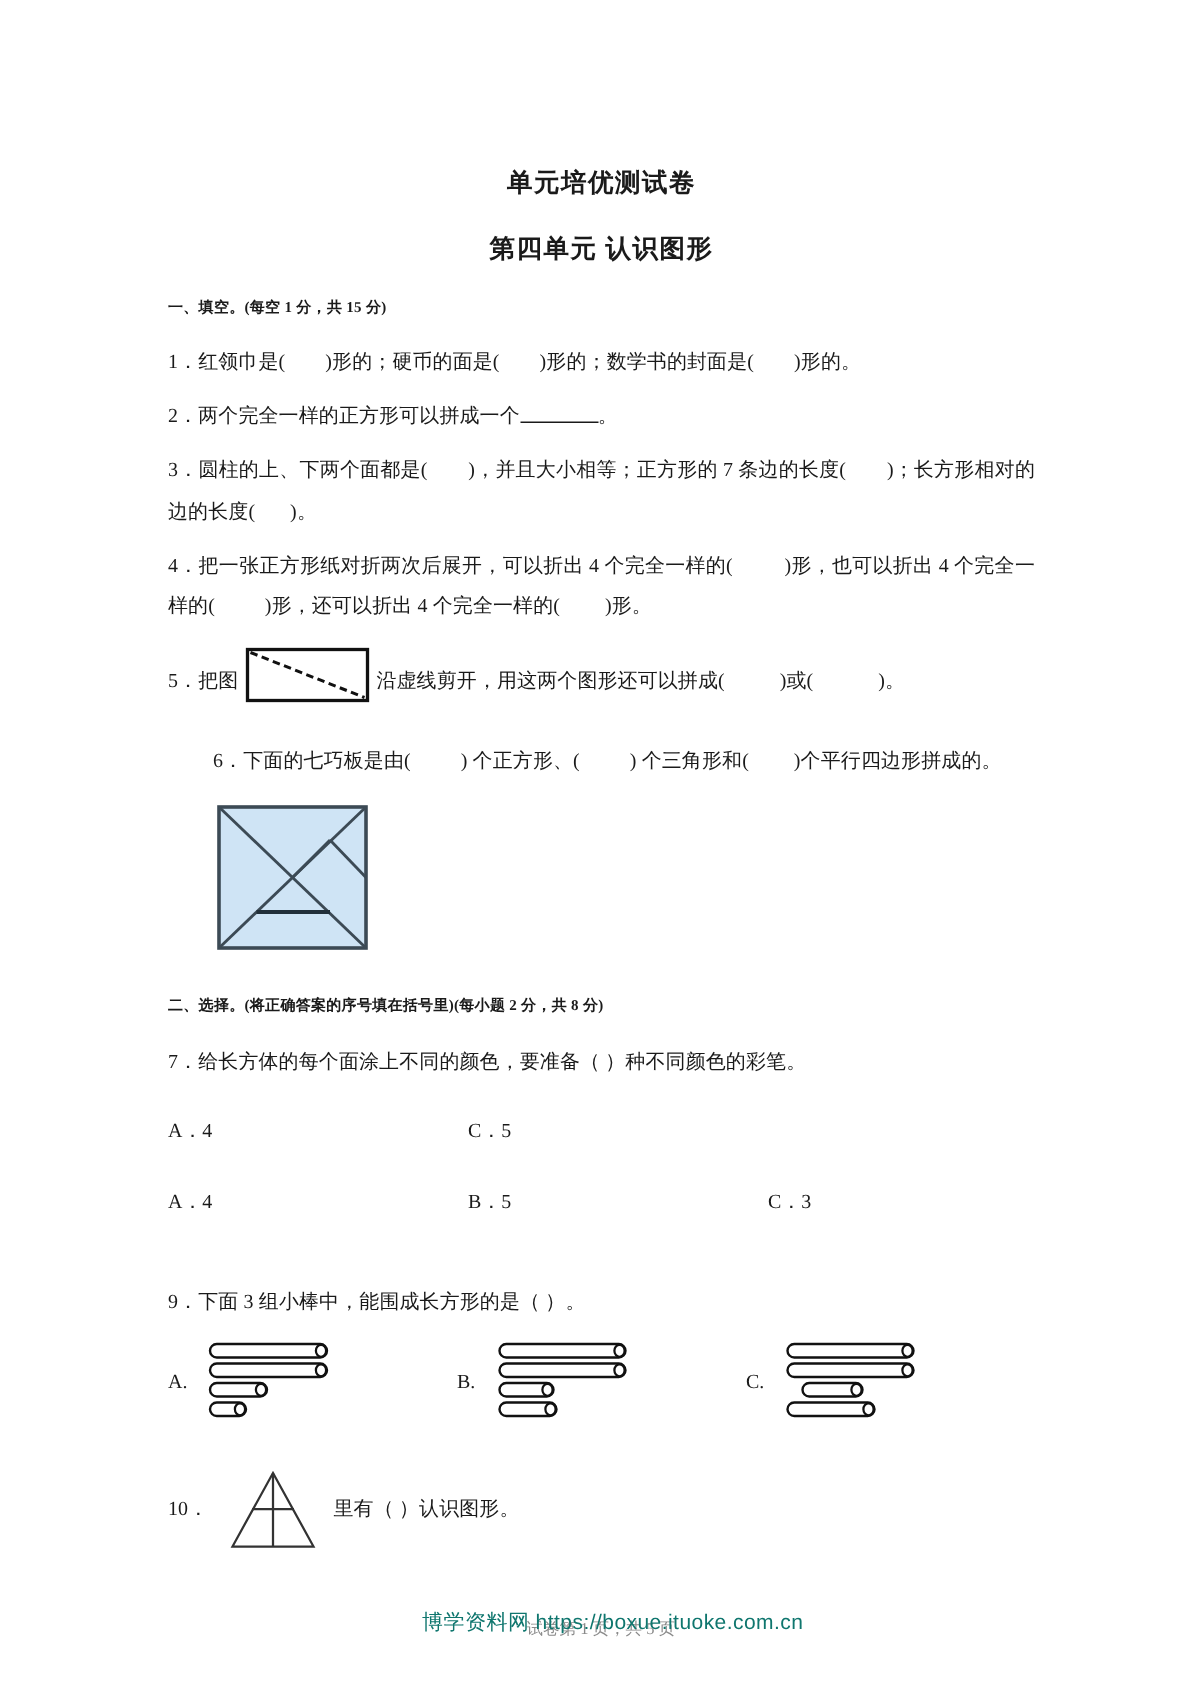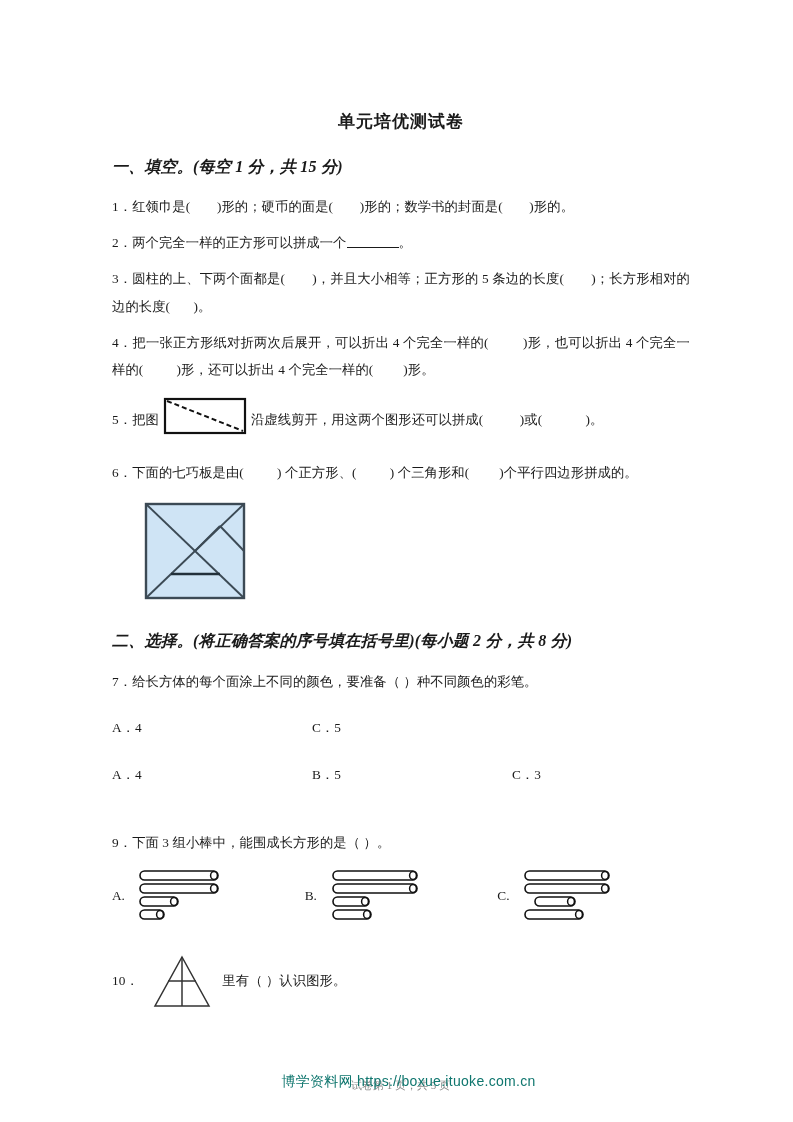--- a/index.html
+++ b/index.html
@@ -40,26 +40,25 @@
   }
   .doc-subtitle {
     text-align: center;
     font-size: 17px;
     font-weight: bold;
     letter-spacing: 1px;
     margin: 0 0 22px 0;
     line-height: 1.2;
   }
   .section-head {
-    font-size: 16px;
+    font-size: 10px;
     font-weight: bold;
     margin: 0 0 14px 0;
     line-height: 1.4;
     letter-spacing: 0.2px;
-    font-style: italic;
   }
   .section-head.two {
     margin-top: 26px;
     margin-bottom: 16px;
   }
 
   
   .q {
     font-size: 13.3px;
     line-height: 2.05;
@@ -147,49 +146,50 @@
     letter-spacing: 0.3px;
   }
 </style>
 </head>
 <body>
 
 <div class="page">
   <div class="content">
 
     <div class="doc-title">单元培优测试卷</div>
+    <div class="doc-subtitle">第四单元  认识图形</div>
 
     <div class="section-head">一、填空。(每空 1 分，共 15 分)</div>
 
     <div class="q">
       <span>1．</span><span>红领巾是(</span><span class="blank-paren">&nbsp;&nbsp;&nbsp;&nbsp;&nbsp;&nbsp;&nbsp;&nbsp;</span><span>)形的；硬币的面是(</span><span class="blank-paren">&nbsp;&nbsp;&nbsp;&nbsp;&nbsp;&nbsp;&nbsp;&nbsp;</span><span>)形的；数学书的封面是(</span><span class="blank-paren">&nbsp;&nbsp;&nbsp;&nbsp;&nbsp;&nbsp;&nbsp;&nbsp;</span><span>)形的。</span>
     </div>
 
     <div class="q">
       <span>2．</span><span>两个完全一样的正方形可以拼成一个</span><span class="ul-blank"></span><span>。</span>
     </div>
 
     <div class="q">
-      <span>3．</span><span>圆柱的上、下两个面都是(</span><span class="blank-paren">&nbsp;&nbsp;&nbsp;&nbsp;&nbsp;&nbsp;&nbsp;&nbsp;</span><span>)，并且大小相等；正方形的 5 条边的长度(</span><span class="blank-paren">&nbsp;&nbsp;&nbsp;&nbsp;&nbsp;&nbsp;&nbsp;&nbsp;</span><span>)；长方形相对的边的长度(</span><span class="blank-paren">&nbsp;&nbsp;&nbsp;&nbsp;&nbsp;&nbsp;&nbsp;</span><span>)。</span>
+      <span>3．</span><span>圆柱的上、下两个面都是(</span><span class="blank-paren">&nbsp;&nbsp;&nbsp;&nbsp;&nbsp;&nbsp;&nbsp;&nbsp;</span><span>)，并且大小相等；正方形的 7 条边的长度(</span><span class="blank-paren">&nbsp;&nbsp;&nbsp;&nbsp;&nbsp;&nbsp;&nbsp;&nbsp;</span><span>)；长方形相对的边的长度(</span><span class="blank-paren">&nbsp;&nbsp;&nbsp;&nbsp;&nbsp;&nbsp;&nbsp;</span><span>)。</span>
     </div>
 
     <div class="q">
       <span>4．</span><span>把一张正方形纸对折两次后展开，可以折出 4 个完全一样的(</span><span class="blank-paren">&nbsp;&nbsp;&nbsp;&nbsp;&nbsp;&nbsp;&nbsp;&nbsp;&nbsp;&nbsp;</span><span>)形，也可以折出 4 个完全一样的(</span><span class="blank-paren">&nbsp;&nbsp;&nbsp;&nbsp;&nbsp;&nbsp;&nbsp;&nbsp;&nbsp;&nbsp;</span><span>)形，还可以折出 4 个完全一样的(</span><span class="blank-paren">&nbsp;&nbsp;&nbsp;&nbsp;&nbsp;&nbsp;&nbsp;&nbsp;&nbsp;</span><span>)形。</span>
     </div>
 
     <div class="q" style="margin-top:14px;">
       <span>5．</span><span>把图</span><span class="inline-fig">
         <svg class="rect-diag" viewBox="0 0 84 38" xmlns="http://www.w3.org/2000/svg">
           <rect x="2" y="2" width="80" height="34" fill="#ffffff" stroke="#111111" stroke-width="2.2"></rect>
           <line x1="4" y1="4" x2="80" y2="34" stroke="#111111" stroke-width="2" stroke-dasharray="5,3"></line>
         </svg>
       </span><span>沿虚线剪开，用这两个图形还可以拼成(</span><span class="blank-paren">&nbsp;&nbsp;&nbsp;&nbsp;&nbsp;&nbsp;&nbsp;&nbsp;&nbsp;&nbsp;&nbsp;</span><span>)或(</span><span class="blank-paren">&nbsp;&nbsp;&nbsp;&nbsp;&nbsp;&nbsp;&nbsp;&nbsp;&nbsp;&nbsp;&nbsp;&nbsp;&nbsp;</span><span>)。</span>
     </div>
 
-    <div class="q tight" style="margin-top:14px;">
+    <div class="q tight" style="margin-top:14px;margin-left:30px;">
       <span>6．</span><span>下面的七巧板是由(</span><span class="blank-paren">&nbsp;&nbsp;&nbsp;&nbsp;&nbsp;&nbsp;&nbsp;&nbsp;&nbsp;&nbsp;</span><span>) 个正方形、(</span><span class="blank-paren">&nbsp;&nbsp;&nbsp;&nbsp;&nbsp;&nbsp;&nbsp;&nbsp;&nbsp;&nbsp;</span><span>) 个三角形和(</span><span class="blank-paren">&nbsp;&nbsp;&nbsp;&nbsp;&nbsp;&nbsp;&nbsp;&nbsp;&nbsp;</span><span>)个平行四边形拼成的。</span>
     </div>
 
     <div class="tangram-wrap">
       <svg class="tangram" width="108" height="104" viewBox="0 0 108 104" xmlns="http://www.w3.org/2000/svg">
 
         <rect x="4" y="4" width="98" height="94" fill="#cfe4f5" stroke="#3c4a55" stroke-width="2.4"></rect>
 
         <line x1="4" y1="4" x2="102" y2="98" stroke="#3c4a55" stroke-width="1.9"></line>
 

